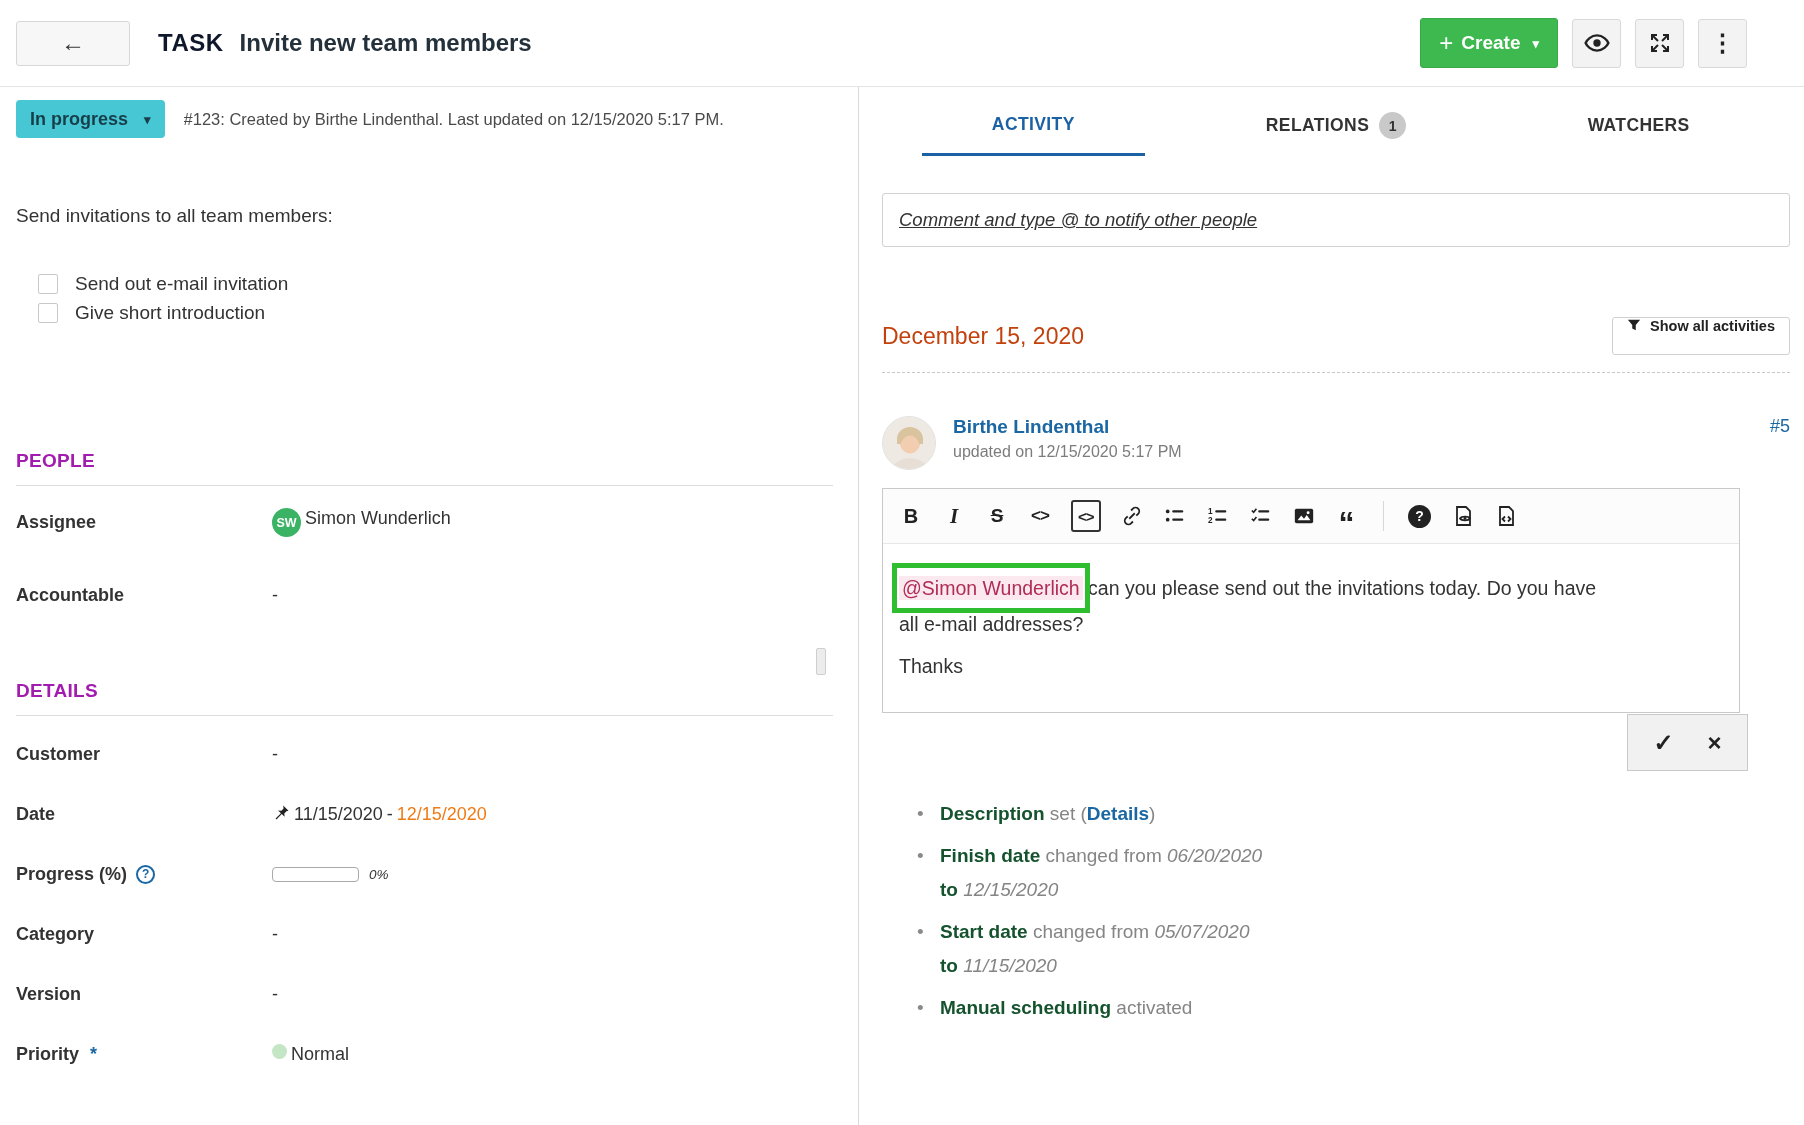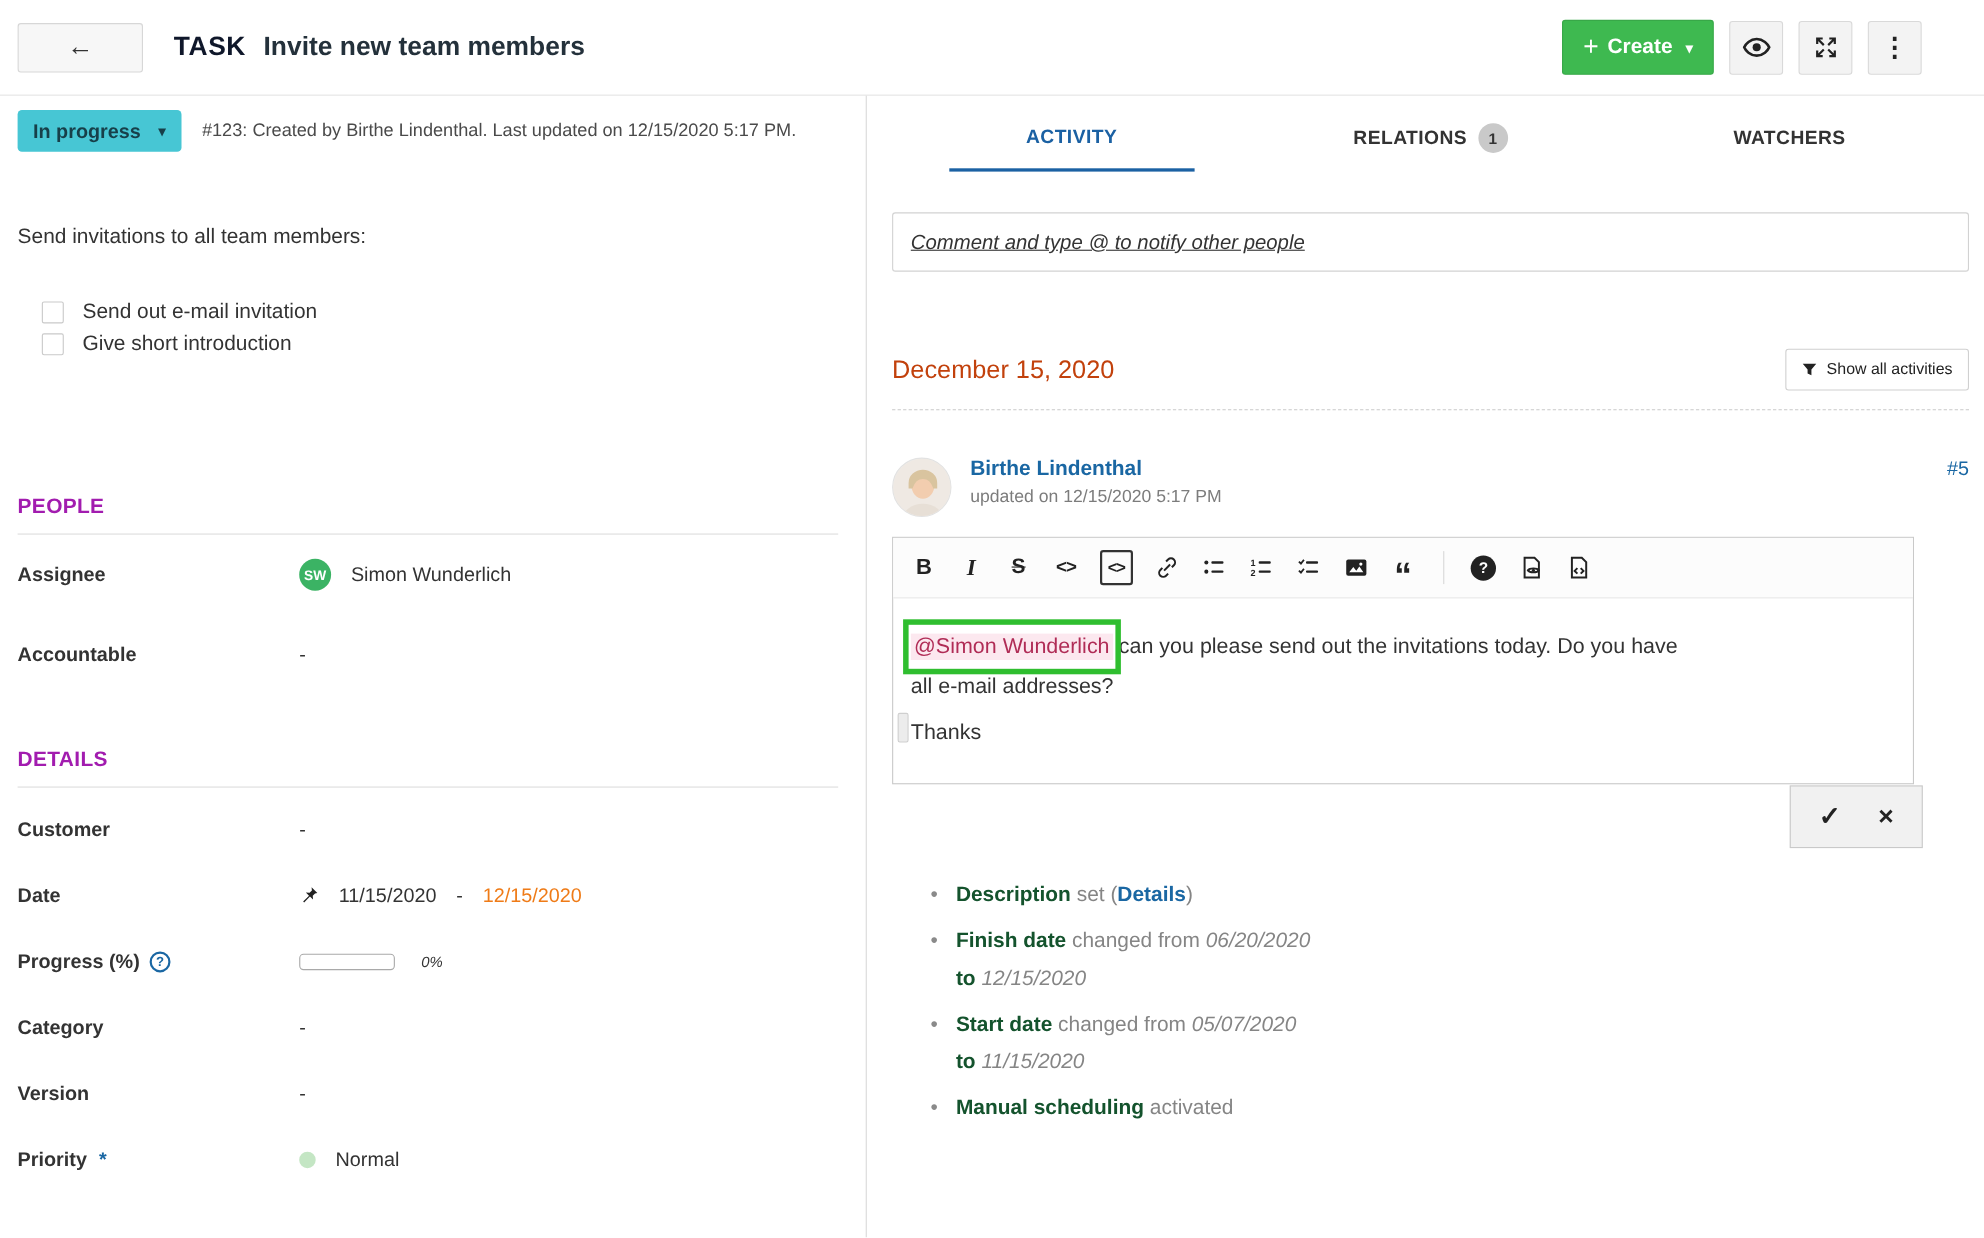--- a/index.html
+++ b/index.html
@@ -20,21 +20,21 @@
     align-items:center; gap:8px; cursor:pointer; }
   .create-btn .plus { font-size:24px; font-weight:400; line-height:1; }
   .create-btn .caret { font-size:13px; margin-left:4px; }
   .icon-btn { width:49px; height:49px; border:1px solid #d9d9d9; border-radius:3px;
     background:#f3f3f3; display:flex; align-items:center; justify-content:center; cursor:pointer;
     font-size:22px; color:#222; }
   .kebab-glyph { font-size:24px; font-weight:700; letter-spacing:0; }
 
   
   .main { display:flex; height:1038px; position:relative; }
-  .left-panel { width:788px; border-right:1px solid #d9d9d9; padding:0 25px 0 16px; overflow:hidden; }
+  .left-panel { width:859px; border-right:1px solid #d9d9d9; padding:0 25px 0 16px; overflow:hidden; }
   .right-panel { flex:1; padding:0 14px 0 23px; overflow:hidden; }
   .resize-handle { position:absolute; left:816px; top:561px; width:10px; height:27px;
     background:#ececec; border:1px solid #cfcfcf; border-radius:2px; cursor:col-resize; }
 
   
   .status-row { margin-top:13px; display:flex; align-items:center; gap:19px; }
   .status-chip { height:38px; padding:0 14px; background:#47c6d4; border:none; border-radius:4px;
     font-size:18px; font-weight:600; color:#173f49; display:flex; align-items:center; gap:16px; cursor:pointer; }
   .status-chip .caret { font-size:13px; }
   .status-meta { font-size:16.5px; color:#4a4a4a; white-space:nowrap; overflow:hidden; }
@@ -44,21 +44,21 @@
   .check-row { display:flex; align-items:center; gap:17px; margin-left:22px; font-size:19px; cursor:pointer; }
   .checkbox { width:20px; height:20px; border:1px solid #c9c9c9; border-radius:2px; background:#fff; flex:0 0 auto; }
 
   .section-heading { margin-top:126px; font-size:19px; font-weight:800; color:#a21caf; letter-spacing:.3px; }
   .section-heading.details { margin-top:48px; }
   .section-divider { margin-top:13px; border-bottom:1px solid #ddd; }
 
   .field-row { height:73px; display:grid; grid-template-columns:256px 1fr; align-items:center; }
   .field-row.compact { height:60px; }
   .field-label { font-size:18px; font-weight:700; color:#333; display:flex; align-items:center; gap:9px; }
-  .field-value { font-size:18px; color:#333; display:flex; align-items:center; gap:18px; cursor:pointer; }
+  .field-value { font-size:18px; color:#333; display:flex; gap:4px; cursor:pointer; }
   .details-rows { padding-top:8px; }
 
   .avatar-sm { width:29px; height:29px; border-radius:50%; background:#3bb364; color:#fff;
     font-size:12.5px; font-weight:700; display:flex; align-items:center; justify-content:center; flex:0 0 auto; }
   .due-date { color:#ef7b17; }
   .help-circle { width:19px; height:19px; border-radius:50%; border:2px solid #1a67a3; color:#1a67a3;
     font-size:12px; font-weight:700; display:inline-flex; align-items:center; justify-content:center; cursor:pointer; }
   .req-asterisk { color:#1a67a3; font-weight:700; font-size:18px; margin-left:2px; }
   .progress-bar { width:87px; height:15px; border:1px solid #a9a9a9; border-radius:4px; background:#fff; }
   .progress-fill { height:100%; width:0; background:#3eb950; border-radius:3px; }
@@ -75,21 +75,21 @@
   .tab-badge { width:27px; height:27px; border-radius:50%; background:#c9c9c9; color:#333;
     font-size:14px; font-weight:600; display:flex; align-items:center; justify-content:center; }
 
   .comment-box { margin-top:37px; height:54px; border:1px solid #d2d2d2; border-radius:3px;
     display:flex; align-items:center; padding:0 16px; font-size:18.5px; font-style:italic;
     color:#333; cursor:text; background:#fff;text-decoration:underline; }
 
   .date-row { margin-top:70px; display:flex; align-items:center; justify-content:space-between; }
   .date-heading { font-size:23px; font-weight:400; color:#c2410c; }
   .filter-btn { height:38px; border:1px solid #d0d0d0; border-radius:3px; background:#fff;
-    display:flex; align-items:center; gap:9px; padding:0 14px; font-size:14.5px; font-weight:400;
+    display:flex; align-items:flex-start; gap:9px; padding:0 14px; font-size:14.5px; font-weight:700;
     color:#222; cursor:pointer; }
 
   .activity-divider { margin-top:17px; border-bottom:1px dashed #c9c9c9; }
 
   .activity-head { margin-top:43px; display:flex; align-items:flex-start; }
   .avatar-photo { width:54px; height:54px; border-radius:50%; overflow:hidden; flex:0 0 auto;
     border:1px solid #e2e2e2; background:#f0ece7; }
   .activity-who { margin-left:17px; flex:1; }
   .author-name { font-size:19px; font-weight:700; color:#1a67a3; cursor:pointer; }
   .activity-time { margin-top:5px; font-size:16px; color:#7c7c7c; }

